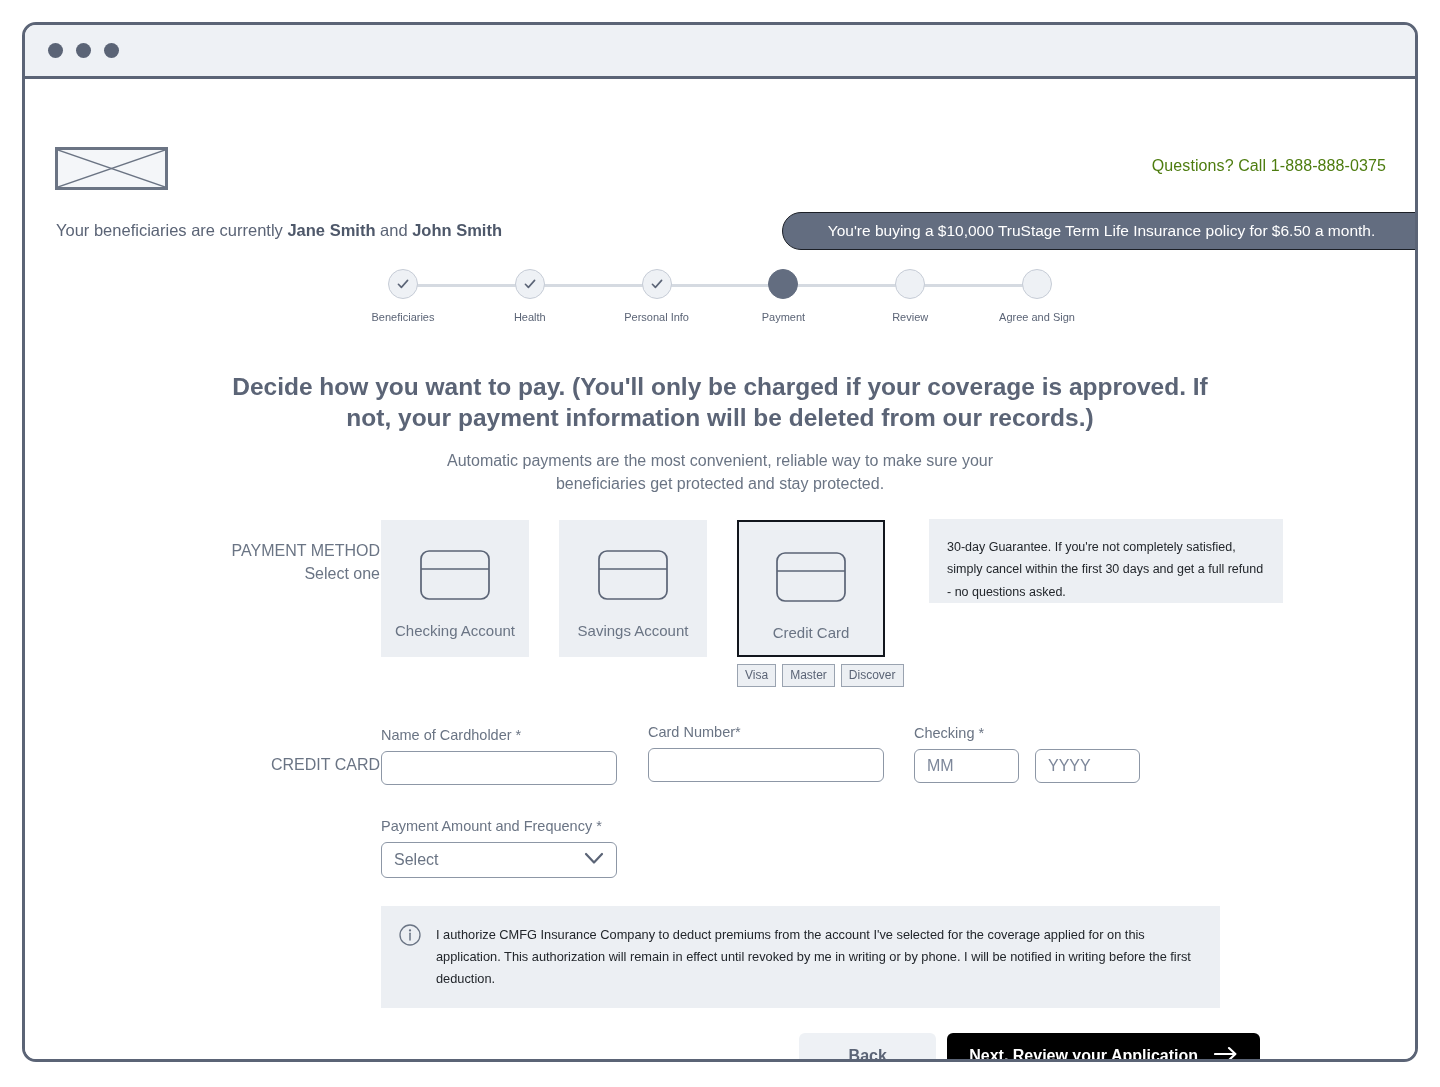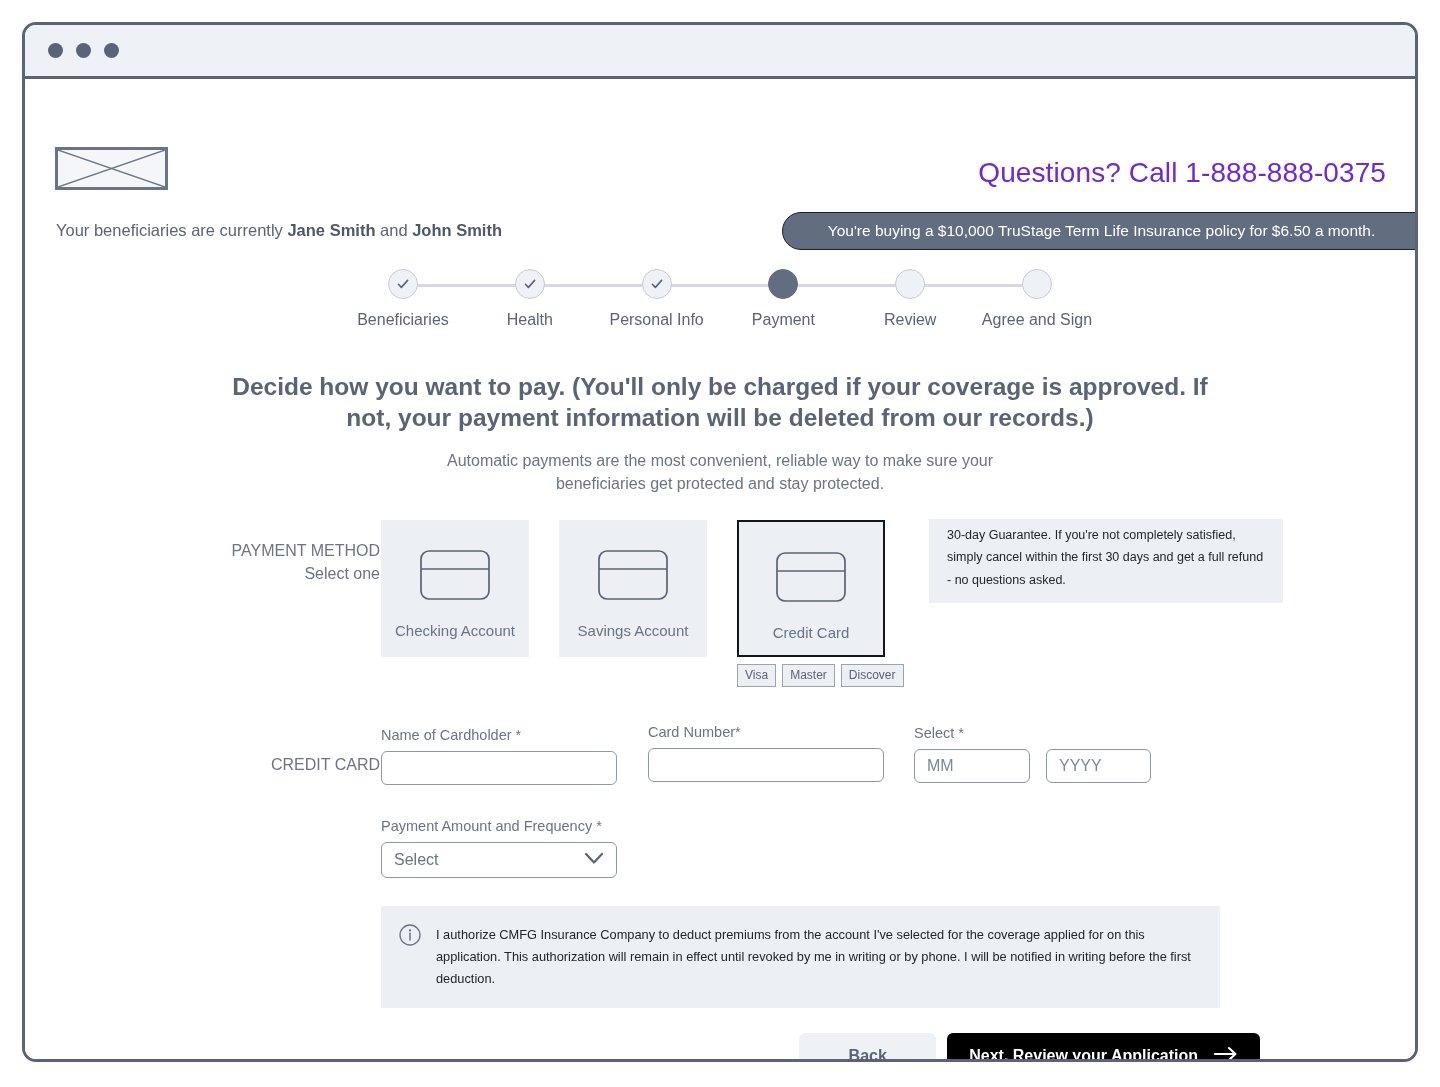--- a/index.html
+++ b/index.html
@@ -45,21 +45,21 @@
   .logo-box {
     position: absolute; left: 30px; top: 68px;
     width: 113px; height: 43px;
     border: 3px solid #6b7484;
     background: #f4f6f9;
   }
   .logo-box svg { display:block; width:100%; height:100%; }
 
   .phone {
     position: absolute; right: 29px; top: 78px;
-    font-size: 28px; color: #6d28d9;
+    font-size: 16px; color: #4d7c0f;
     letter-spacing: .1px;
   }
 
   .beneficiaries {
     position: absolute; left: 31px; top: 142px;
     font-size: 16.5px; color: #5b6476;
   }
   .beneficiaries b { font-weight: bold; color:#4e586a; }
 
   .policy-banner {
@@ -87,21 +87,21 @@
   .step .bubble {
     width: 30px; height: 30px; border-radius: 50%;
     margin: 0 auto;
     background: #eef1f5; border: 1px solid #c6ccd6;
     display: flex; align-items: center; justify-content: center;
   }
   .step.done .bubble svg { display:block; }
   .step.current .bubble { background: #636d80; border-color: #636d80; }
   .step .label {
     margin-top: 12px;
-    font-size: 16px; color: #5b6476; white-space: nowrap;
+    font-size: 11px; color: #5b6476; white-space: nowrap;
   }
   .track {
     position: absolute;
     left: 63px; right: 63px; top: 15px;
     height: 3px; background: #d5dae1; z-index: 1;
   }
 
   
   .h1 {
     position: absolute; top: 293px; left: 0; width: 100%;
@@ -145,21 +145,21 @@
     border: 1px solid #9aa3b0;
     background: #eceff3;
     font-size: 12px; color: #5b6476;
     padding: 3px 7px 4px;
   }
 
   .guarantee {
     position: absolute; left: 904px; top: 440px;
     width: 354px; height: 84px;
     background: #eceff3;
-    padding: 5px 18px;
+    padding: 17px 18px;
     font-size: 12.5px; line-height: 1.78; color: #22262b;
   }
 
   
   .cc-label {
     position: absolute; left: 120px; top: 677px;
     width: 235px; text-align: right;
     font-size: 16px; color: #6a7484;
   }
   .fld { position: absolute; }
@@ -175,21 +175,21 @@
     outline: none;
   }
   .inp::placeholder { color: #7d879a; }
 
   .f-name   { left: 356px; top: 648px; }
   .f-name .inp   { width: 236px; }
   .f-number { left: 623px; top: 645px; }
   .f-number .inp { width: 236px; }
   .f-exp    { left: 889px; top: 646px; }
   .f-exp .row { display: flex; gap: 16px; }
-  .f-exp .mm   { width: 116px; }
+  .f-exp .mm   { width: 105px; }
   .f-exp .yyyy { width: 105px; }
 
   .f-freq { left: 356px; top: 739px; }
   .select-wrap { position: relative; width: 236px; }
   .select-wrap .inp { width: 236px; height: 36px; padding-right: 34px; }
   .chev {
     position: absolute; right: 13px; top: 50%;
     transform: translateY(-50%);
     pointer-events: none;
   }
@@ -359,21 +359,21 @@
       <label class="flabel">Name of Cardholder *</label>
       <input class="inp" type="text" value="" style="">
     </div>
 
     <div class="fld f-number">
       <label class="flabel">Card Number*</label>
       <input class="inp" type="text" value="" style="">
     </div>
 
     <div class="fld f-exp">
-      <label class="flabel">Select *</label>
+      <label class="flabel">Checking *</label>
       <div class="row">
         <input class="inp mm" type="text" placeholder="MM" style="">
         <input class="inp yyyy" type="text" placeholder="YYYY" style="">
       </div>
     </div>
 
     <div class="fld f-freq">
       <label class="flabel">Payment Amount and Frequency *</label>
       <div class="select-wrap">
         <input class="inp" type="text" readonly="" value="Select" style="">

